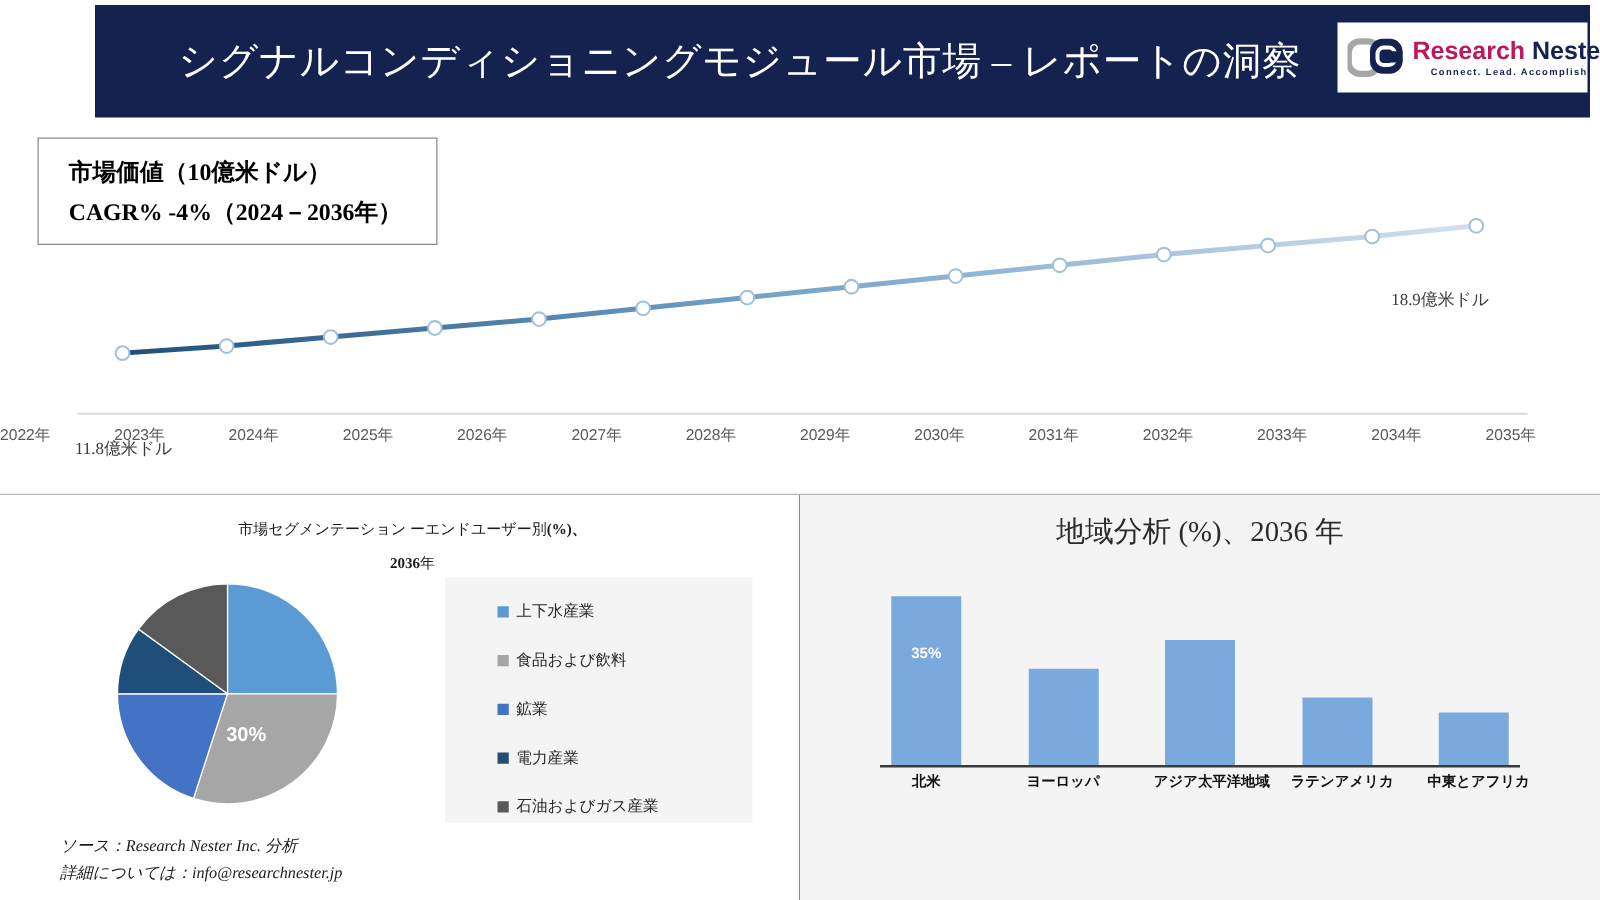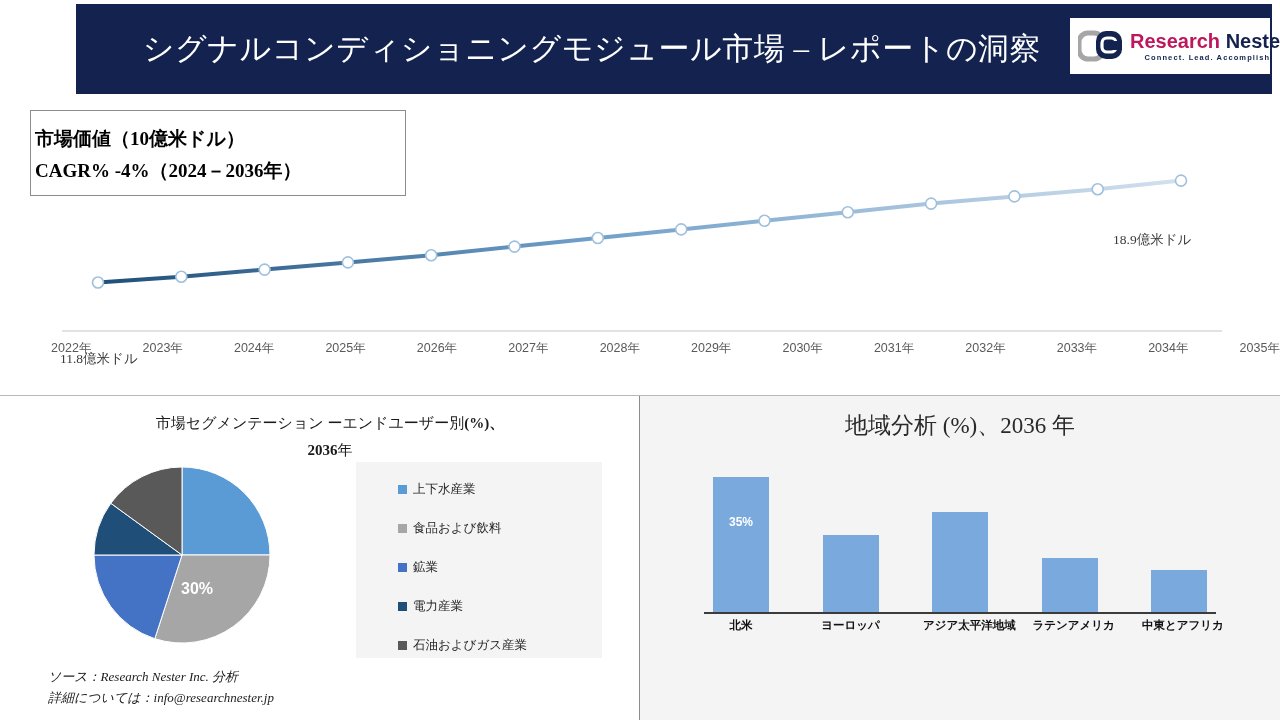--- a/index.html
+++ b/index.html
@@ -74,26 +74,26 @@
     letter-spacing: 1.1px;
     margin-top: 2px;
     white-space: nowrap;
   }
 
   
   #value-box {
     position: absolute;
     left: 30px;
     top: 110px;
-    width: 376px;
+    width: 320px;
     height: 86px;
     border: 1px solid #8c8c8c;
     background: #ffffff;
     box-sizing: border-box;
-    padding: 12px 0 0 4px;
+    padding: 12px 0 0 24px;
   }
   #value-box div {
     font-family: "Liberation Serif", serif;
     font-size: 19px;
     font-weight: bold;
     color: #000000;
     line-height: 32px;
     white-space: nowrap;
   }
 
@@ -117,21 +117,21 @@
   #label-end   { left: 1113px; top: 131px; }
   #year-axis {
     position: absolute;
     left: 0;
     top: 240px;
     width: 1280px;
     display: flex;
   }
   .year-tick {
     flex: 1 1 0;
-    text-align: right;
+    text-align: left;
     font-family: "Liberation Sans", sans-serif;
     font-size: 12.5px;
     color: #595959;
     white-space: nowrap;
   }
 
   
   #divider-horizontal {
     position: absolute;
     left: 0;
@@ -158,21 +158,21 @@
     height: 324px;
     background: #ffffff;
   }
   #pie-title {
     position: absolute;
     left: 60px;
     top: 14px;
     width: 540px;
     text-align: center;
     font-family: "Liberation Serif", serif;
-    font-size: 15px;
+    font-size: 12px;
     color: #1a1a1a;
     line-height: 27px;
   }
   #pie-title .bold { font-weight: bold; }
   #pie-graphic { position: absolute; left: 93px; top: 70px; }
   #pie-center-label {
     position: absolute;
     left: 181px;
     top: 184px;
     font-family: "Liberation Sans", sans-serif;

